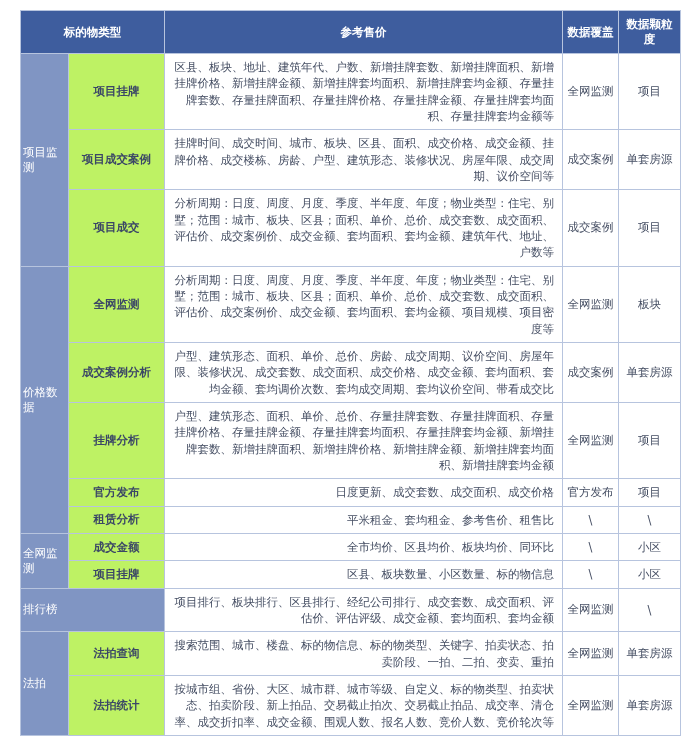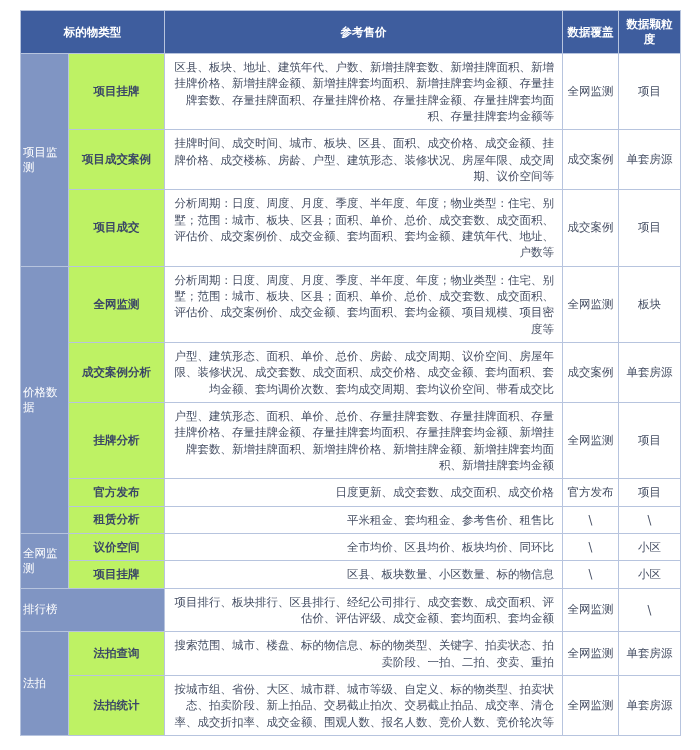--- a/index.html
+++ b/index.html
@@ -89,21 +89,21 @@
       </tr>
       <tr>
         <td class="sub">租赁分析</td>
         <td class="detail">平米租金、套均租金、参考售价、租售比</td>
         <td class="cov">\</td>
         <td class="gran">\</td>
       </tr>
 
       <tr>
         <td class="cat" rowspan="2">全网监测</td>
-        <td class="sub">议价空间</td>
+        <td class="sub">成交金额</td>
         <td class="detail">全市均价、区县均价、板块均价、同环比</td>
         <td class="cov">\</td>
         <td class="gran">小区</td>
       </tr>
       <tr>
         <td class="sub">项目挂牌</td>
         <td class="detail">区县、板块数量、小区数量、标的物信息</td>
         <td class="cov">\</td>
         <td class="gran">小区</td>
       </tr>

